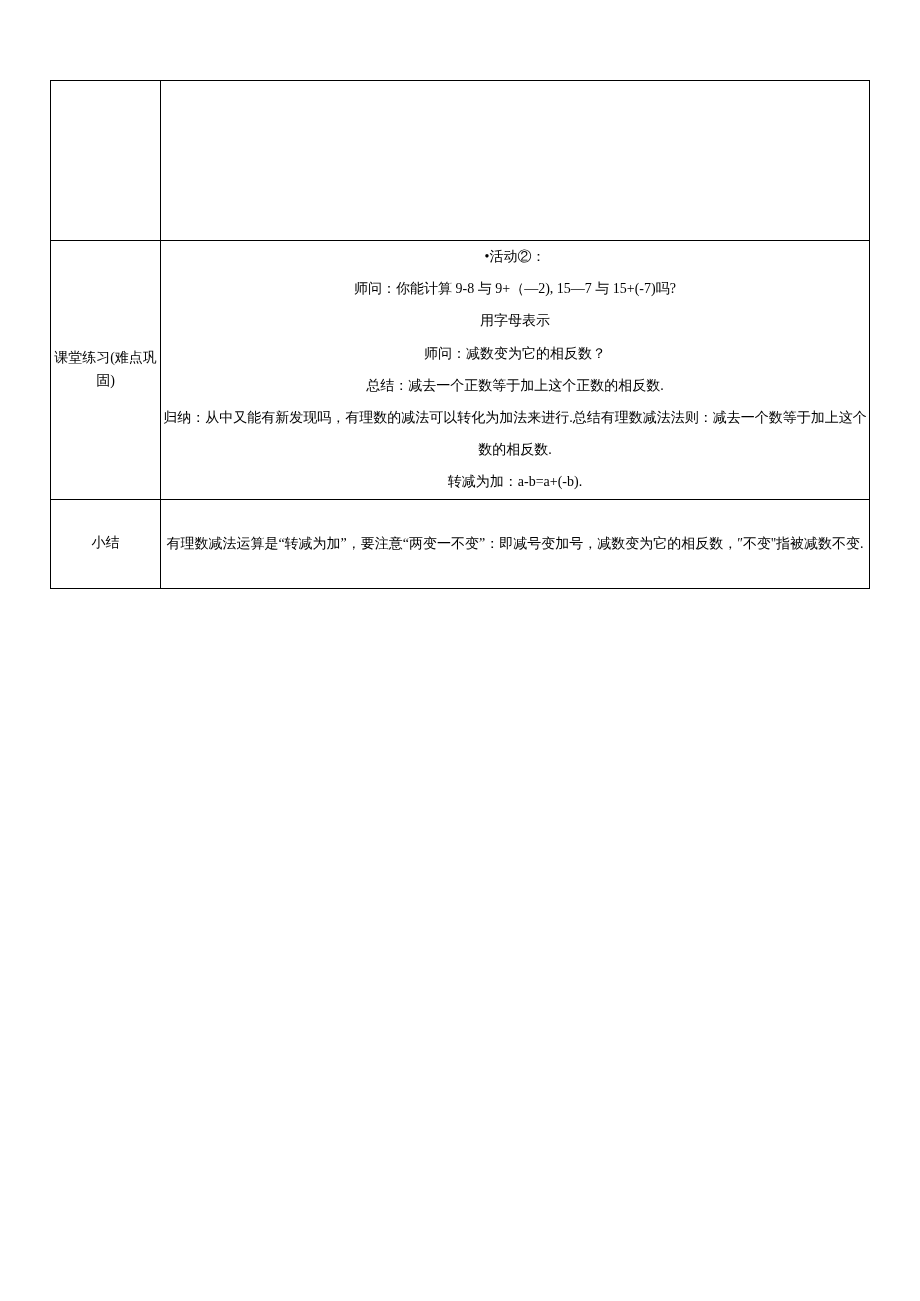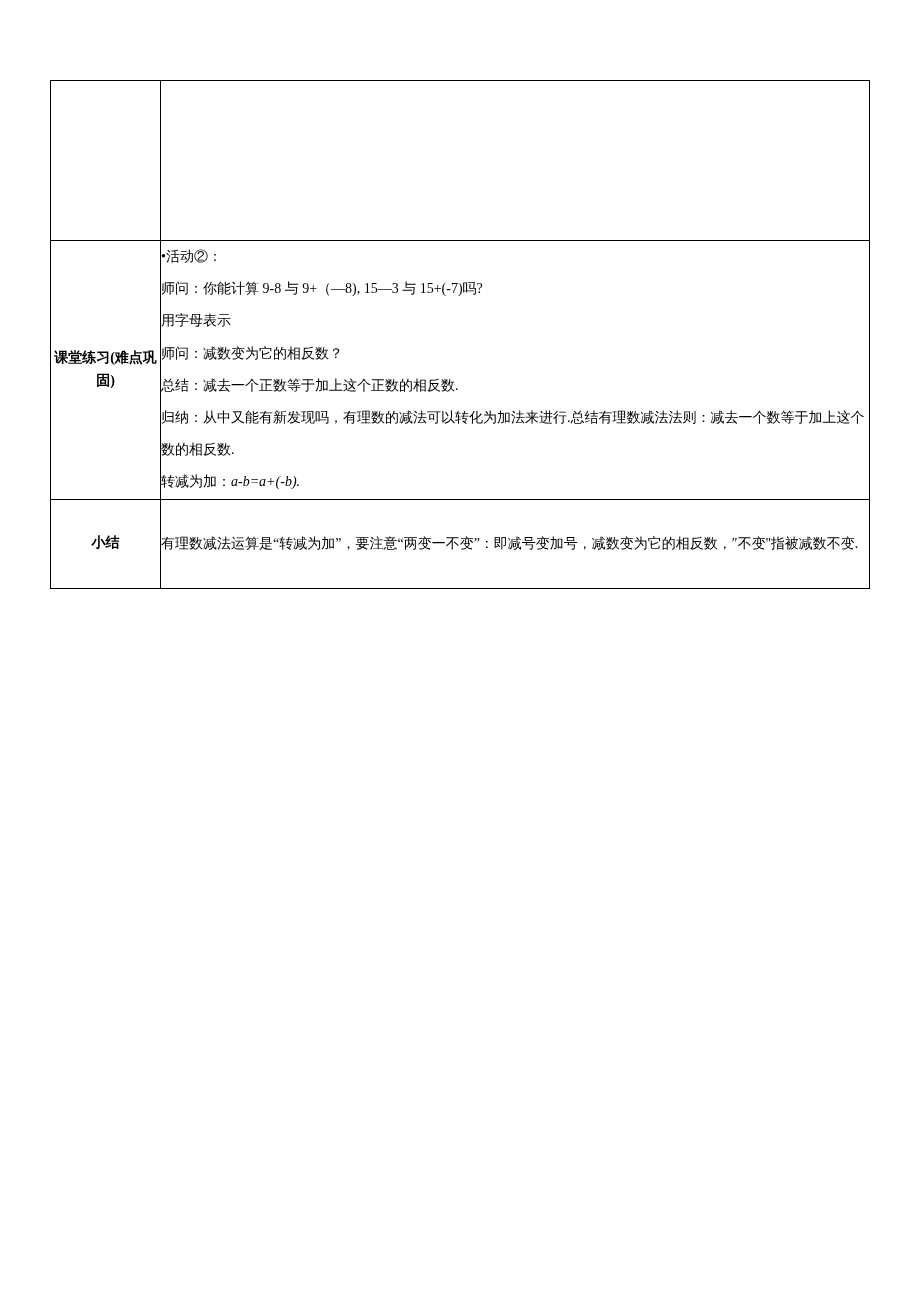--- a/index.html
+++ b/index.html
@@ -19,26 +19,27 @@
     }
     table.lesson-table {
       width: 100%;
       border-collapse: collapse;
       table-layout: fixed;
     }
     table.lesson-table td {
       border: 1px solid #000;
       vertical-align: middle;
       padding: 0;
+      text-align: center;
     }
     td.label-cell {
       width: 110px;
       text-align: center;
       font-size: 14px;
-      font-weight: bold;
+      font-weight: normal;
       line-height: 1.6;
       padding: 8px 4px;
       margin-top: 44px;
     }
     td.content-cell {
       padding: 6px 4px 18px 4px;
       font-size: 14px;
       line-height: 2.3;
       text-align: left;
     }
@@ -48,21 +49,20 @@
     .row1-label {
       height: 160px;
     }
     .row1-content {
       height: 160px;
     }
     .row2-content {
       padding-bottom: 28px;
     }
     .italic-math {
-      font-style: italic;
     }
   </style>
 </head>
 <body>
 
 <div class="document-wrapper">
   <table class="lesson-table">
     <tbody>
         <tr>
       <td class="label-cell row1-label">
@@ -71,21 +71,21 @@
       <td class="content-cell row1-content">
         <span></span>
       </td>
     </tr>
     <tr>
       <td class="label-cell">
         <span>课堂练习(难点巩固)</span>
       </td>
       <td class="content-cell row2-content">
         <p>•活动②：</p>
-        <p>师问：你能计算 9-8 与 9+（—8), 15—3 与 15+(-7)吗?</p>
+        <p>师问：你能计算 9-8 与 9+（—2), 15—7 与 15+(-7)吗?</p>
         <p>用字母表示</p>
         <p>师问：减数变为它的相反数？</p>
         <p>总结：减去一个正数等于加上这个正数的相反数.</p>
         <p>归纳：从中又能有新发现吗，有理数的减法可以转化为加法来进行.总结有理数减法法则：减去一个数等于加上这个数的相反数.</p>
         <p>
           <span>转减为加：</span><span class="italic-math">a-b=a+(-b).</span>
         </p>
       </td>
     </tr>
     <tr>

